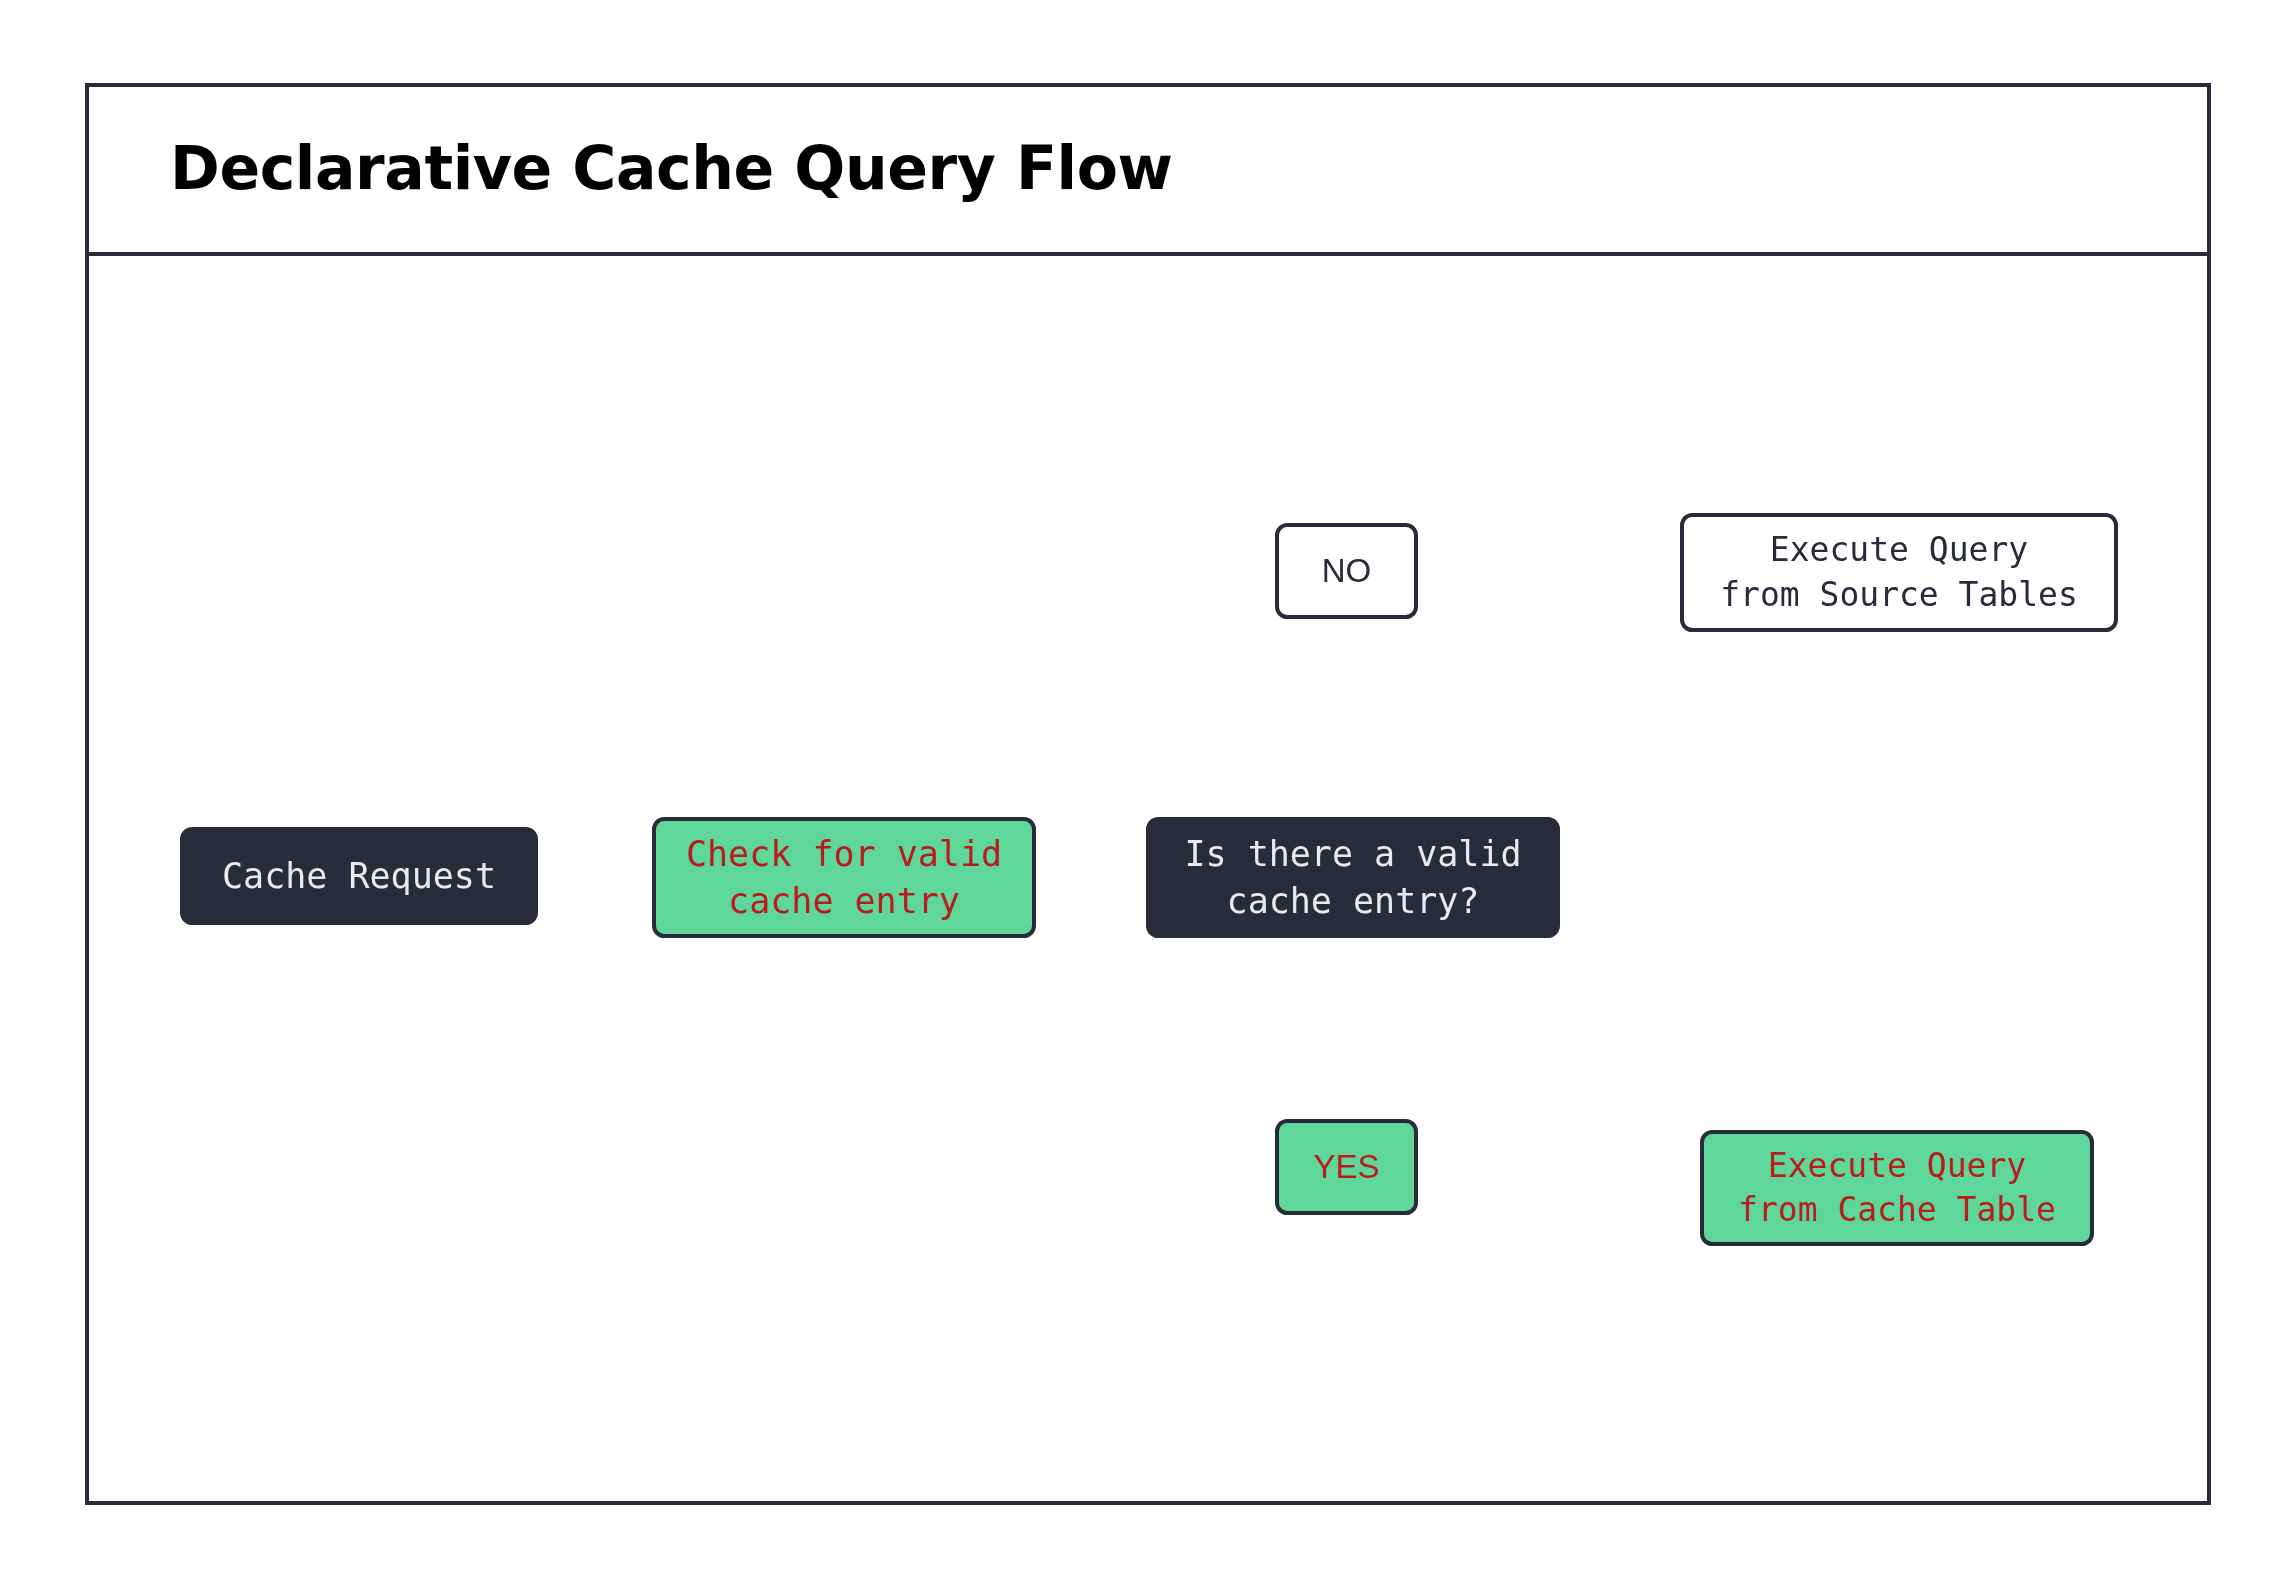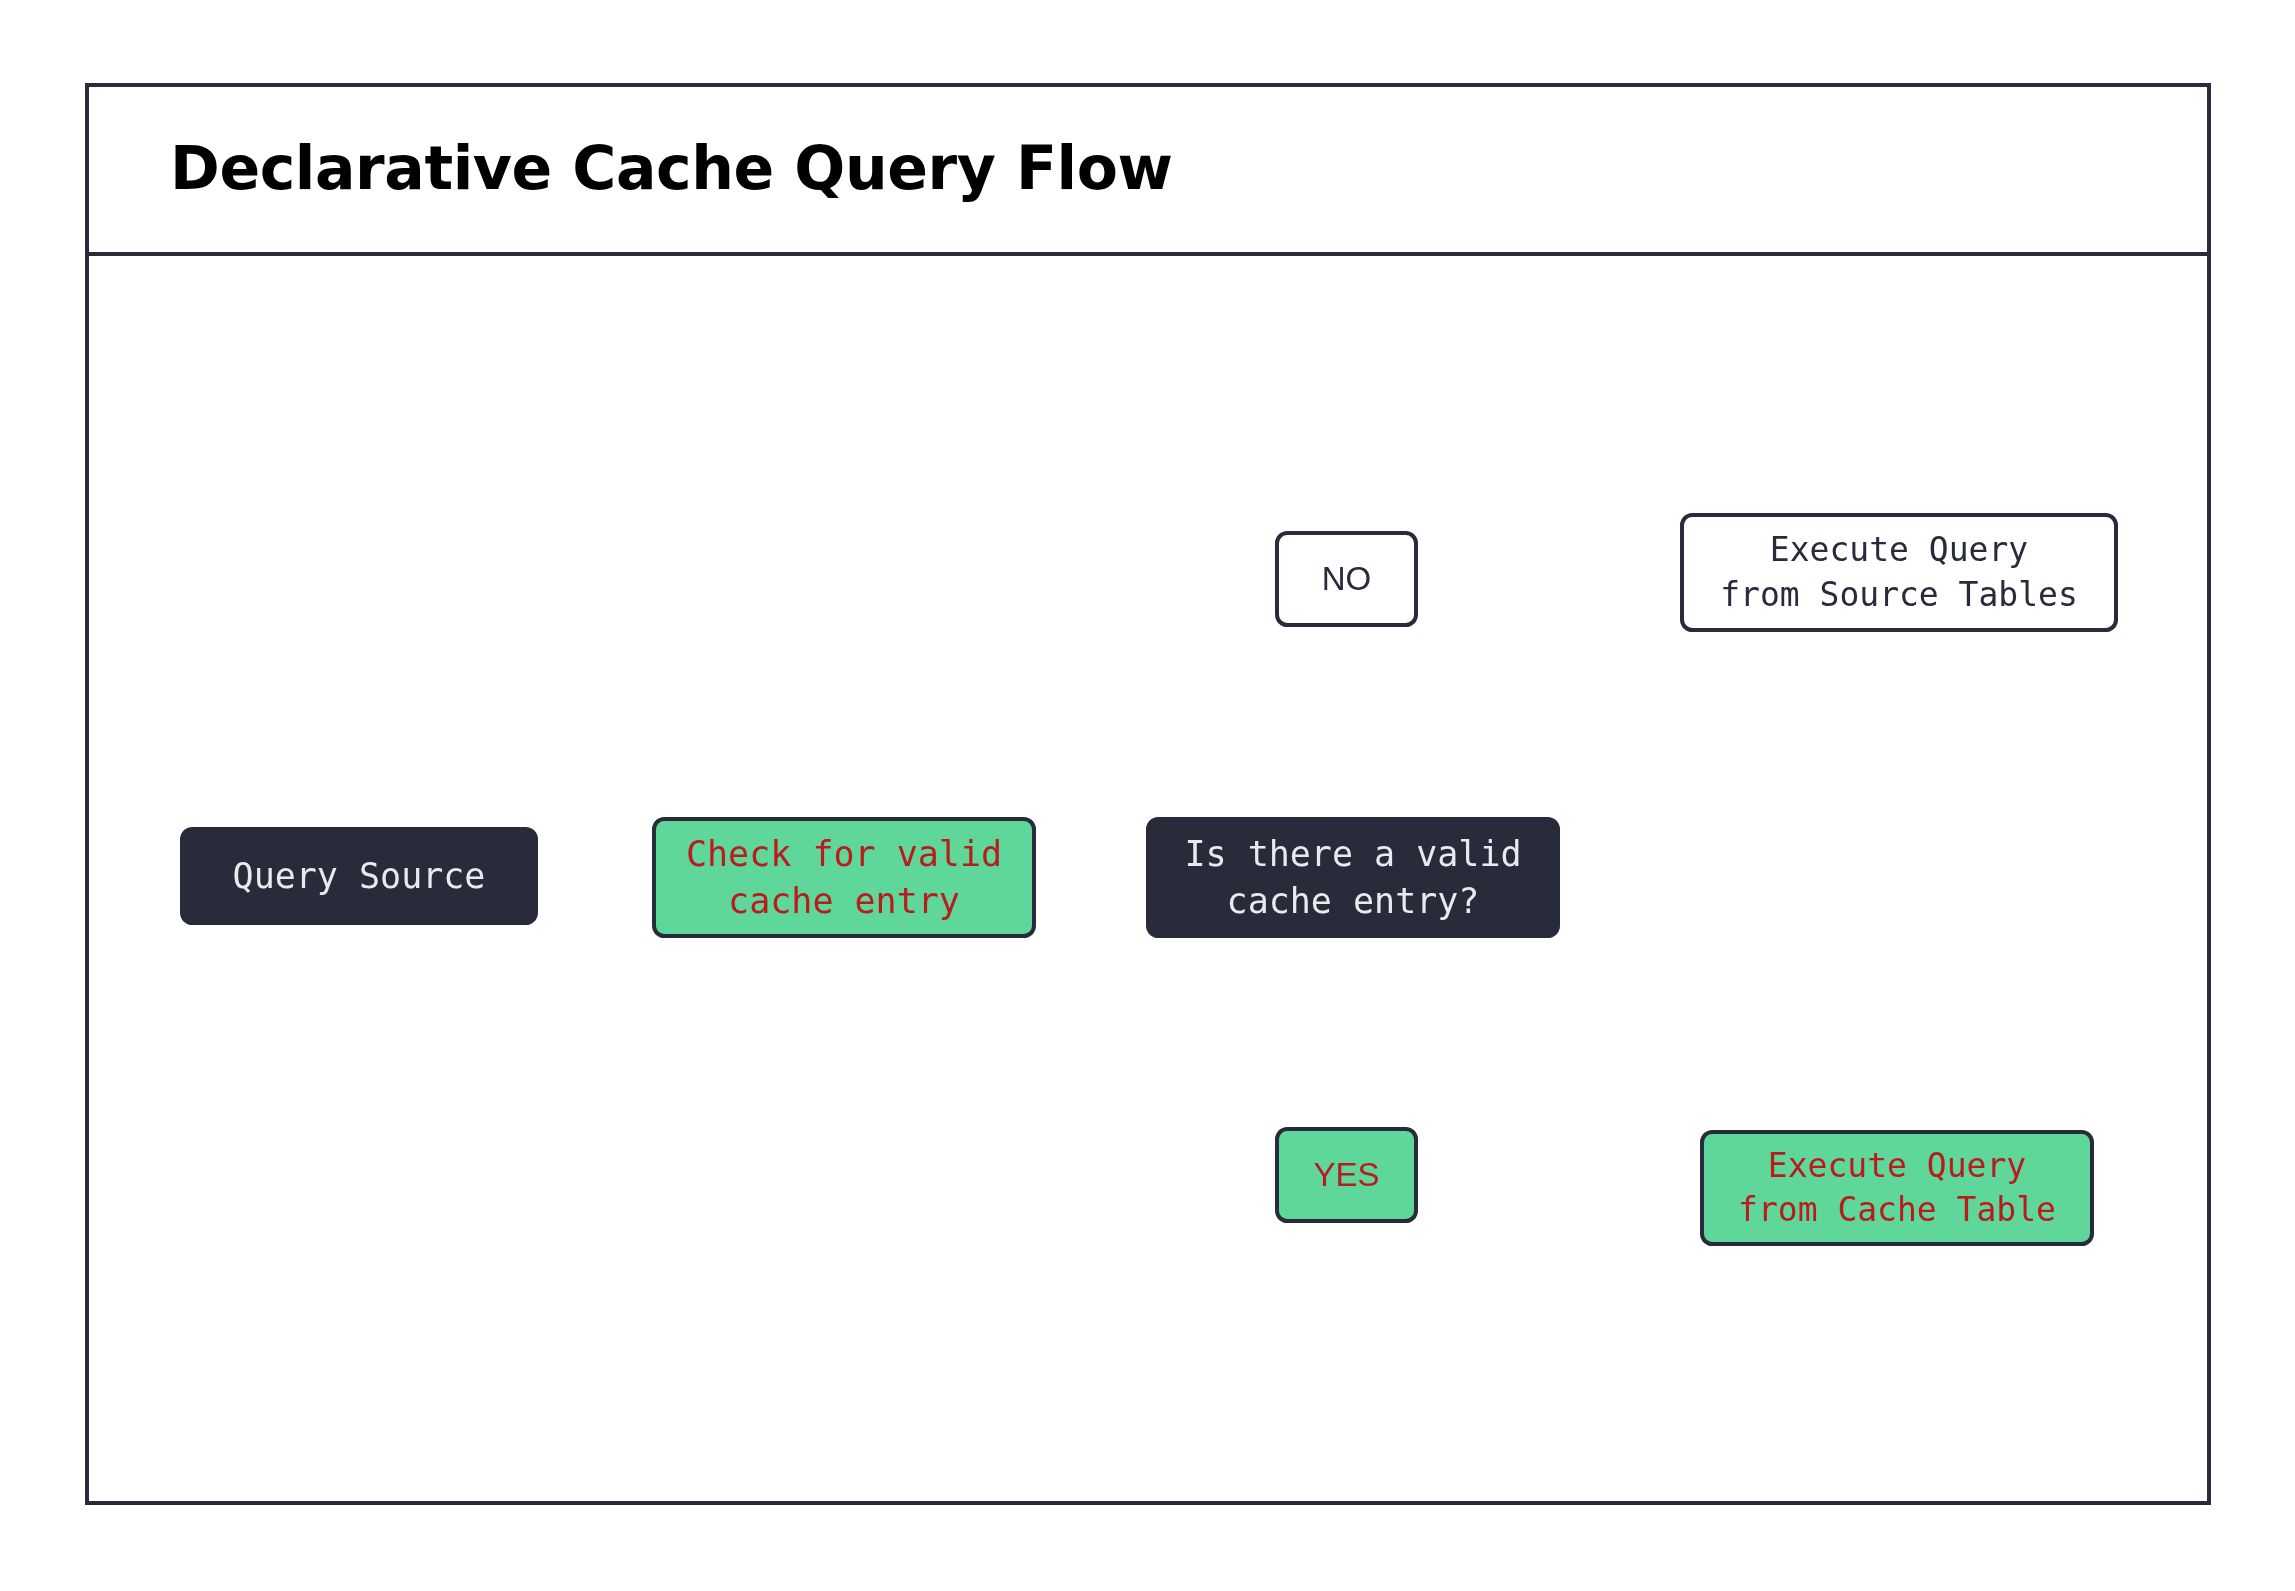--- a/index.html
+++ b/index.html
@@ -86,21 +86,20 @@
   .node.white {
     background: #ffffff;
     color: #272b3a;
     border: 4.4px solid #272b3a;
     border-radius: 12.3px;
   }
   .label-chip {
     font-family: "Liberation Sans", sans-serif;
     font-size: 33px;
     font-weight: normal;
-    margin-top: 8px;
   }
 
   
   #node-query-request { left: 180px;  top: 827px;  width: 358px;  height: 98px; font-size: 35px; }
   #node-check-cache   { left: 652px;  top: 817px;  width: 384px;  height: 121px; font-size: 35px; }
   #node-decision      { left: 1146px; top: 817px;  width: 414px;  height: 121px; font-size: 35px; }
   #node-no            { left: 1275px; top: 523px;  width: 143px;  height: 96px; }
   #node-yes           { left: 1275px; top: 1119px; width: 143px;  height: 96px; }
   #node-exec-source   { left: 1680px; top: 513px;  width: 438px;  height: 119px; font-size: 33px; }
   #node-exec-cache    { left: 1700px; top: 1130px; width: 394px;  height: 116px; font-size: 33px; }
@@ -145,21 +144,21 @@
 
       <line x1="1618" y1="1345" x2="1855" y2="1345"></line>
     </g>
   </svg>
 
   <div class="frame"></div>
   <div class="frame-header">
     <div class="frame-title">Declarative Cache Query Flow</div>
   </div>
 
-  <div class="node dark" id="node-query-request">Query Source</div>
+  <div class="node dark" id="node-query-request">Cache Request</div>
 
   <div class="node green" id="node-check-cache">Check for valid
 cache entry</div>
 
   <div class="node dark" id="node-decision">Is there a valid
 cache entry?</div>
 
   <div class="node white label-chip" id="node-no">NO</div>
 
   <div class="node green label-chip" id="node-yes">YES</div>

